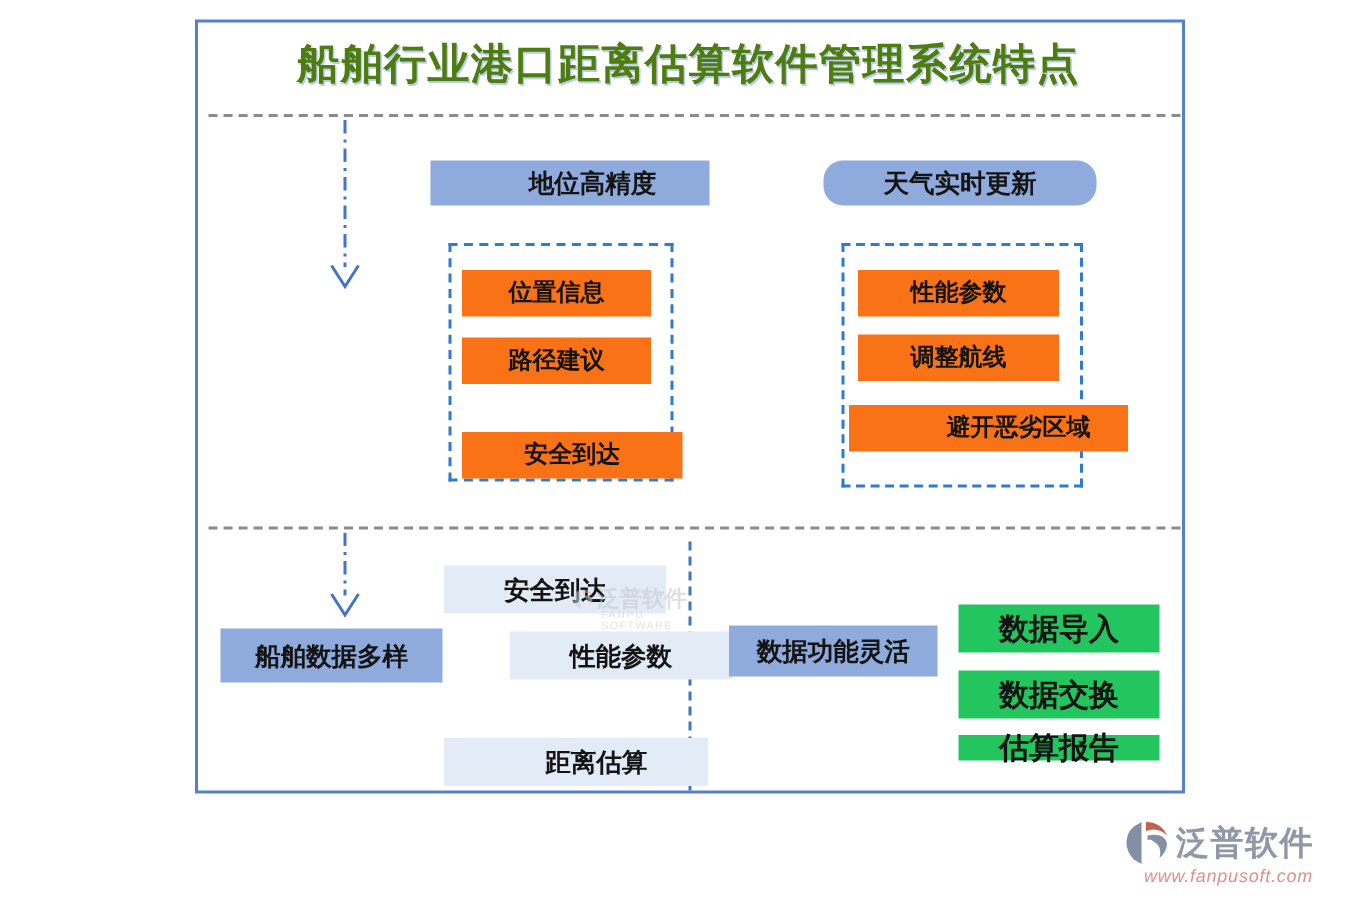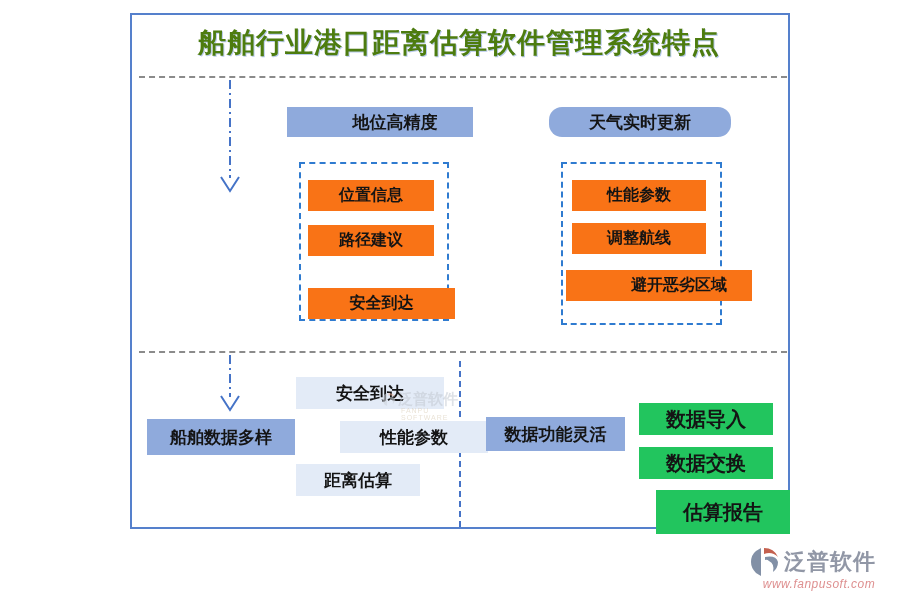--- a/index.html
+++ b/index.html
@@ -69,26 +69,26 @@
 
 <div class="box hdr" style="left:549px;top:107px;width:182px;height:30px;border-radius:13px;">天气实时更新</div>
 <div class="dashed-box" style="left:561px;top:162px;width:157px;height:159px;"></div>
 <div class="box yellow" style="left:572px;top:180px;width:134px;height:31px;">性能参数</div>
 <div class="box yellow" style="left:572px;top:223px;width:134px;height:31px;">调整航线</div>
 <div class="box yellow" style="left:566px;top:270px;width:146px;height:31px;padding-left:40px;">避开恶劣区域</div>
 
 <div class="box hdr" style="left:147px;top:419px;width:148px;height:36px;">船舶数据多样</div>
 <div class="box pale" style="left:296px;top:377px;width:148px;height:32px;">安全到达</div>
 <div class="box pale" style="left:296px;top:421px;width:148px;height:32px;margin-left:44px;">性能参数</div>
-<div class="box pale" style="left:296px;top:464px;width:124px;height:32px;">距离估算</div>
+<div class="box pale" style="left:296px;top:492px;width:149px;height:32px;padding-left:27px;">距离估算</div>
 
 <div class="box hdr" style="left:486px;top:417px;width:139px;height:34px;">数据功能灵活</div>
 <div class="box green" style="left:639px;top:377px;width:134px;height:32px;">数据导入</div>
 <div class="box green" style="left:639px;top:421px;width:134px;height:32px;">数据交换</div>
-<div class="box green" style="left:656px;top:464px;width:134px;height:44px;text-align:right;">估算报告</div>
+<div class="box green" style="left:639px;top:464px;width:134px;height:17px;text-align:right;">估算报告</div>
 
 <div class="watermark">
   <div class="wm-row">
     <svg width="15" height="15" viewBox="0 0 32 32">
       <path d="M13 2 L13 30 L8 27 Q3 22 3 16 Q3 9 8 5 Z" fill="#ccd2da"></path>
       <path d="M16 2 Q26 2 30 11 Q24 5 16 8 Z" fill="#e8a98f"></path>
       <path d="M17 11 Q28 9 30 16 Q30 22 25 26 Q27 18 21 15 Q19 13 17 14 Z" fill="#ccd2da"></path>
     </svg>
     <span class="wm-name">泛普软件</span>
   </div>

